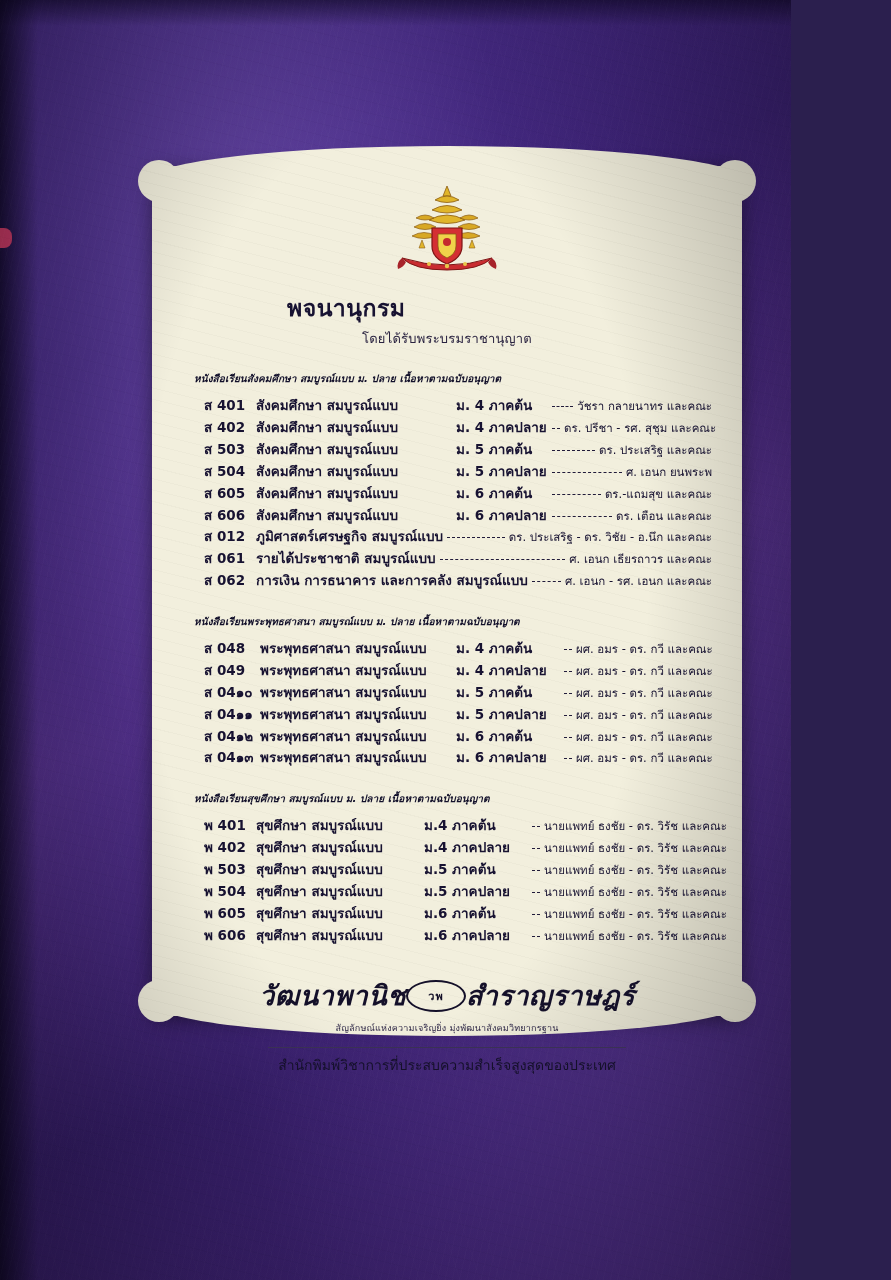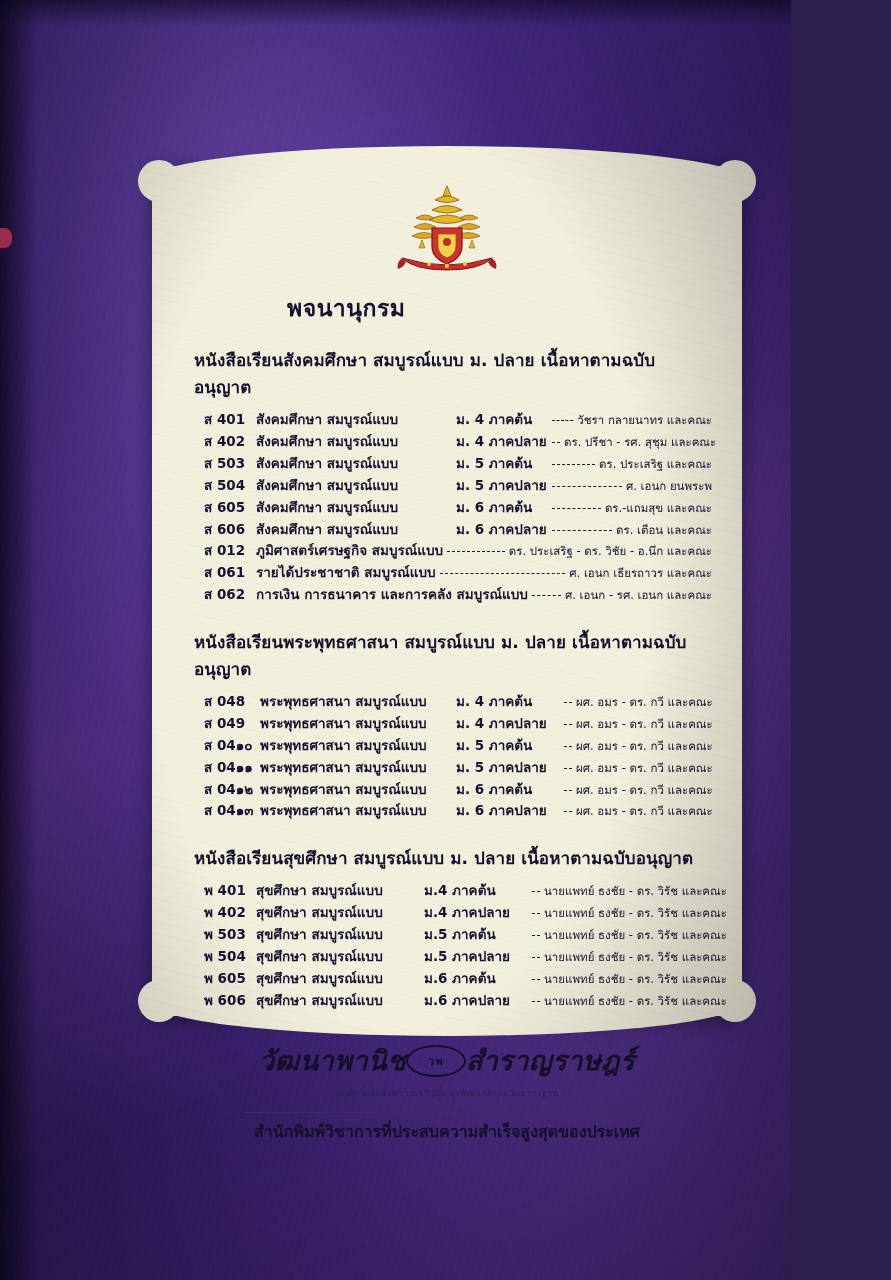--- a/index.html
+++ b/index.html
@@ -150,25 +150,26 @@
     color: #2a2340;
     margin-top: 4px;
     letter-spacing: 0.2px;
   }
 
   
   .section {
     margin-top: 22px;
   }
   .section-heading {
-    font-size: 17px;
+    font-size: 10px;
     font-weight: bold;
     color: #12102a;
     margin: 0 0 9px 12px;
     letter-spacing: 0.1px;
+    font-style: italic;
   }
   .row {
     display: flex;
     align-items: baseline;
     font-size: 13.5px;
     color: #171231;
     line-height: 1.0;
     padding: 4.2px 0;
     margin-left: 22px;
   }
@@ -243,28 +244,27 @@
     letter-spacing: 1px;
   }
   .pub-motto {
     margin-top: 4px;
     font-size: 9px;
     color: #2c2545;
     letter-spacing: 0.2px;
   }
   .pub-tagline {
     margin-top: 12px;
-    font-size: 16px;
+    font-size: 14px;
     color: #141029;
     border-top: 1px solid #3a3154;
     display: inline-block;
     padding-top: 6px;
     padding-left: 10px;
     padding-right: 10px;
-    font-weight: bold;
   }
 </style>
 </head>
 <body>
 
 <div class="page">
 
   <div class="edge-dark"></div>
   <div class="edge-top"></div>
   <div class="pink-mark"></div>
@@ -313,20 +313,21 @@
           <g fill="#e0b52a" stroke="#8a5a12" stroke-width="0.6">
             <path d="M50 56 l3 8 -6 0 z"></path>
             <path d="M100 56 l3 8 -6 0 z"></path>
           </g>
         </svg>
       </div>
 
       <div class="title-row">
         <div class="title-left">พจนานุกรม</div>
       </div>
+      <div class="subtitle">โดยได้รับพระบรมราชานุญาต</div>
 
       <div class="section">
         <div class="section-heading">หนังสือเรียนสังคมศึกษา สมบูรณ์แบบ ม. ปลาย เนื้อหาตามฉบับอนุญาต</div>
 
         <div class="row">
           <span class="code">ส 401</span>
           <span class="subject">สังคมศึกษา สมบูรณ์แบบ</span>
           <span class="level">ม. 4 ภาคต้น</span>
           <span class="dots"></span>
           <span class="author">วัชรา กลายนาทร และคณะ</span>

